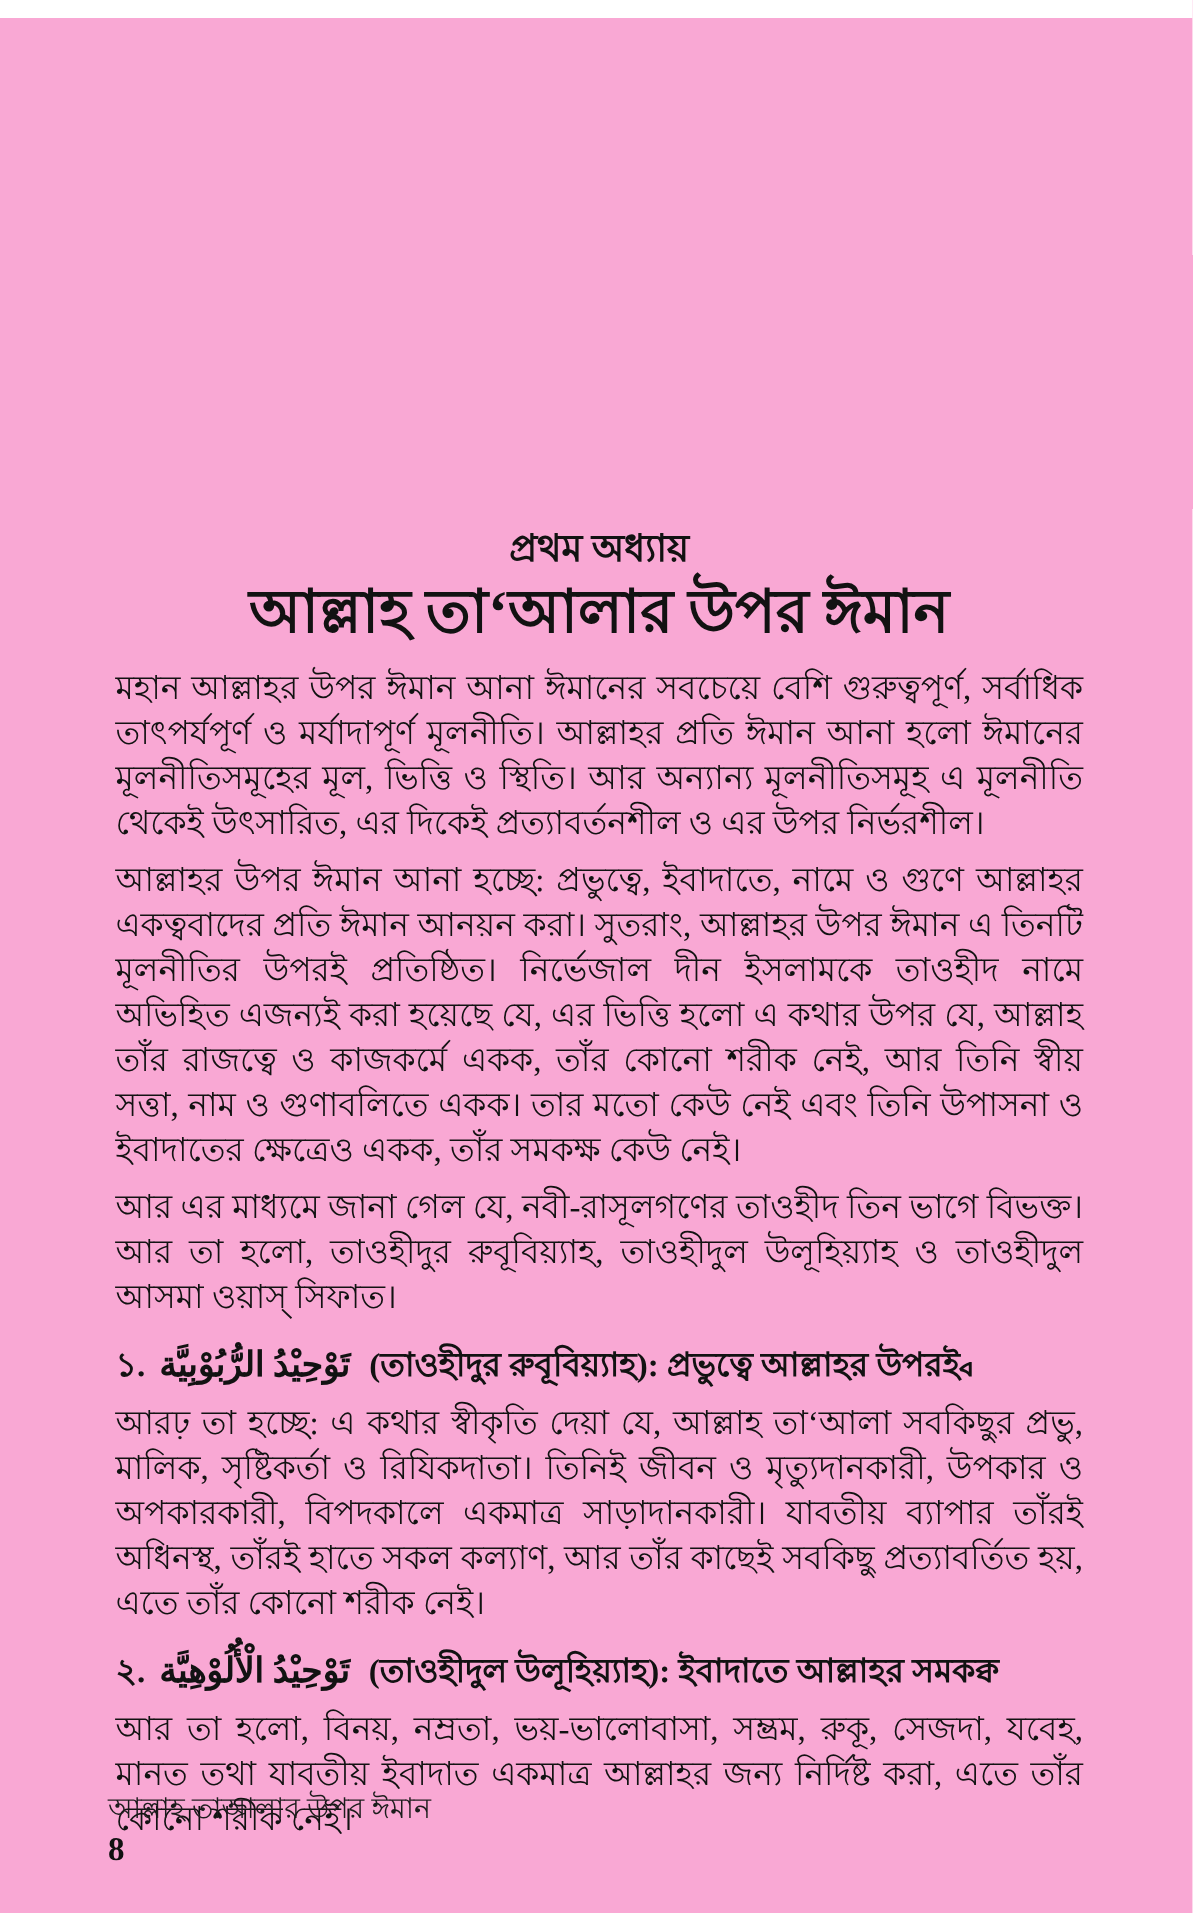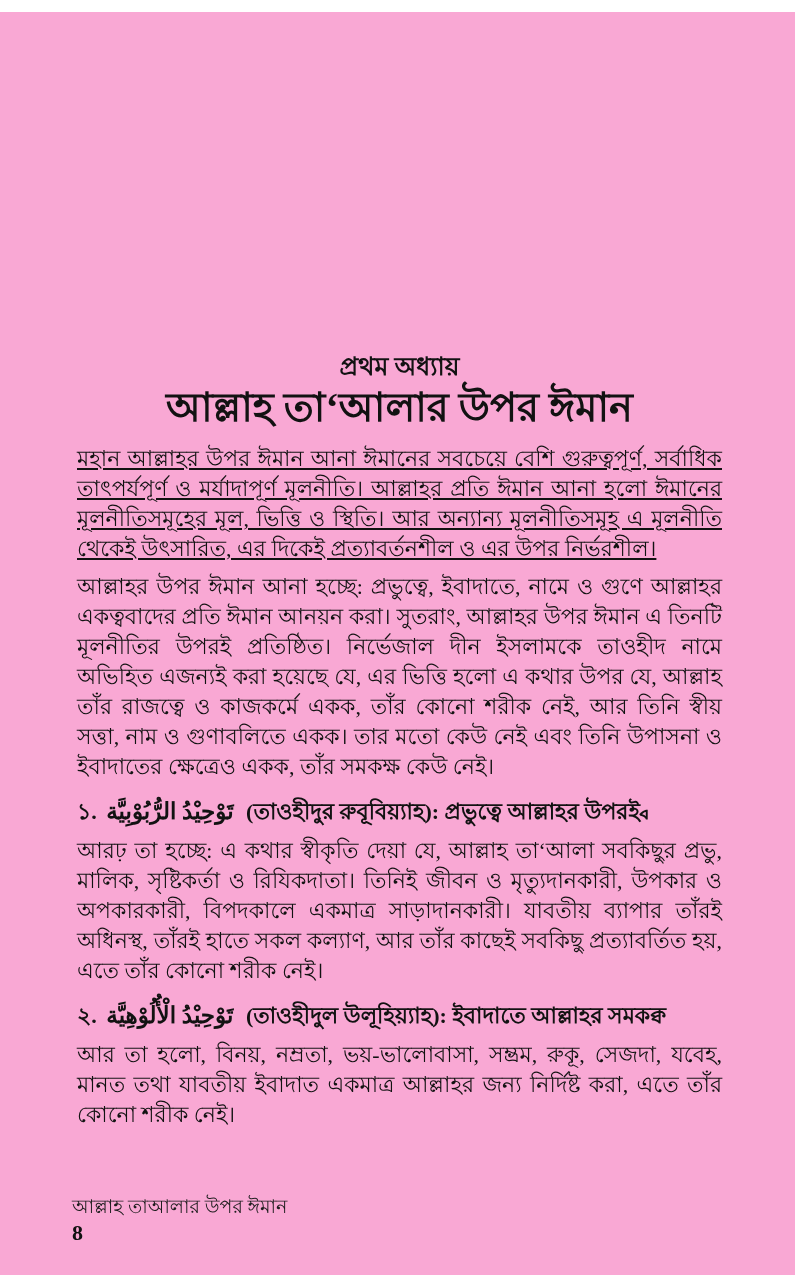--- a/index.html
+++ b/index.html
@@ -36,21 +36,21 @@
     font-weight: 700;
     line-height: 44px;
     margin: 2px 0 0 0;
   }
   p.body-par {
     font-size: 22px;
     line-height: 30px;
     text-align: justify;
     margin: 8px 0 0 0;
   }
-  p.first-par { margin-top: 14px; text-decoration: underline; }
+  p.first-par { margin-top: 14px; }
   .sec-head {
     font-size: 22px;
     font-weight: 700;
     line-height: 32px;
     margin: 14px 0 0 0;
     white-space: nowrap;
   }
   .sec-num { font-weight: 700; }
   .sec-ar {
     direction: rtl;
@@ -88,20 +88,21 @@
   <div class="content">
 
     <div class="chapter-label">প্রথম অধ্যায়</div>
 
     <h1 class="page-title">আল্লাহ তা‘আলার উপর ঈমান</h1>
 
     <p class="body-par first-par">মহান আল্লাহর উপর ঈমান আনা ঈমানের সবচেয়ে বেশি গুরুত্বপূর্ণ, সর্বাধিক তাৎপর্যপূর্ণ ও মর্যাদাপূর্ণ মূলনীতি। আল্লাহর প্রতি ঈমান আনা হলো ঈমানের মূলনীতিসমূহের মূল, ভিত্তি ও স্থিতি। আর অন্যান্য মূলনীতিসমূহ এ মূলনীতি থেকেই উৎসারিত, এর দিকেই প্রত্যাবর্তনশীল ও এর উপর নির্ভরশীল।</p>
 
     <p class="body-par">আল্লাহর উপর ঈমান আনা হচ্ছে: প্রভুত্বে, ইবাদাতে, নামে ও গুণে আল্লাহর একত্ববাদের প্রতি ঈমান আনয়ন করা। সুতরাং, আল্লাহর উপর ঈমান এ তিনটি মূলনীতির উপরই প্রতিষ্ঠিত। নির্ভেজাল দীন ইসলামকে তাওহীদ নামে অভিহিত এজন্যই করা হয়েছে যে, এর ভিত্তি হলো এ কথার উপর যে, আল্লাহ তাঁর রাজত্বে ও কাজকর্মে একক, তাঁর কোনো শরীক নেই, আর তিনি স্বীয় সত্তা, নাম ও গুণাবলিতে একক। তার মতো কেউ নেই এবং তিনি উপাসনা ও ইবাদাতের ক্ষেত্রেও একক, তাঁর সমকক্ষ কেউ নেই।</p>
 
+    <p class="body-par">আর এর মাধ্যমে জানা গেল যে, নবী-রাসূলগণের তাওহীদ তিন ভাগে বিভক্ত। আর তা হলো, তাওহীদুর রুবূবিয়্যাহ, তাওহীদুল উলূহিয়্যাহ ও তাওহীদুল আসমা ওয়াস্ সিফাত।</p>
 
     <div class="sec-head">
       <span class="sec-num">১.</span>
       <span class="sec-ar" dir="rtl">تَوْحِيْدُ الرُّبُوْبِيَّة</span>
       <span class="sec-txt">(তাওহীদুর রুবূবিয়্যাহ): প্রভুত্বে আল্লাহর উপরই্ব</span>
     </div>
 
     <p class="body-par">আরঢ় তা হচ্ছে: এ কথার স্বীকৃতি দেয়া যে, আল্লাহ তা‘আলা সবকিছুর প্রভু, মালিক, সৃষ্টিকর্তা ও রিযিকদাতা। তিনিই জীবন ও মৃত্যুদানকারী, উপকার ও অপকারকারী, বিপদকালে একমাত্র সাড়াদানকারী। যাবতীয় ব্যাপার তাঁরই অধিনস্থ, তাঁরই হাতে সকল কল্যাণ, আর তাঁর কাছেই সবকিছু প্রত্যাবর্তিত হয়, এতে তাঁর কোনো শরীক নেই।</p>
 
     <div class="sec-head">

